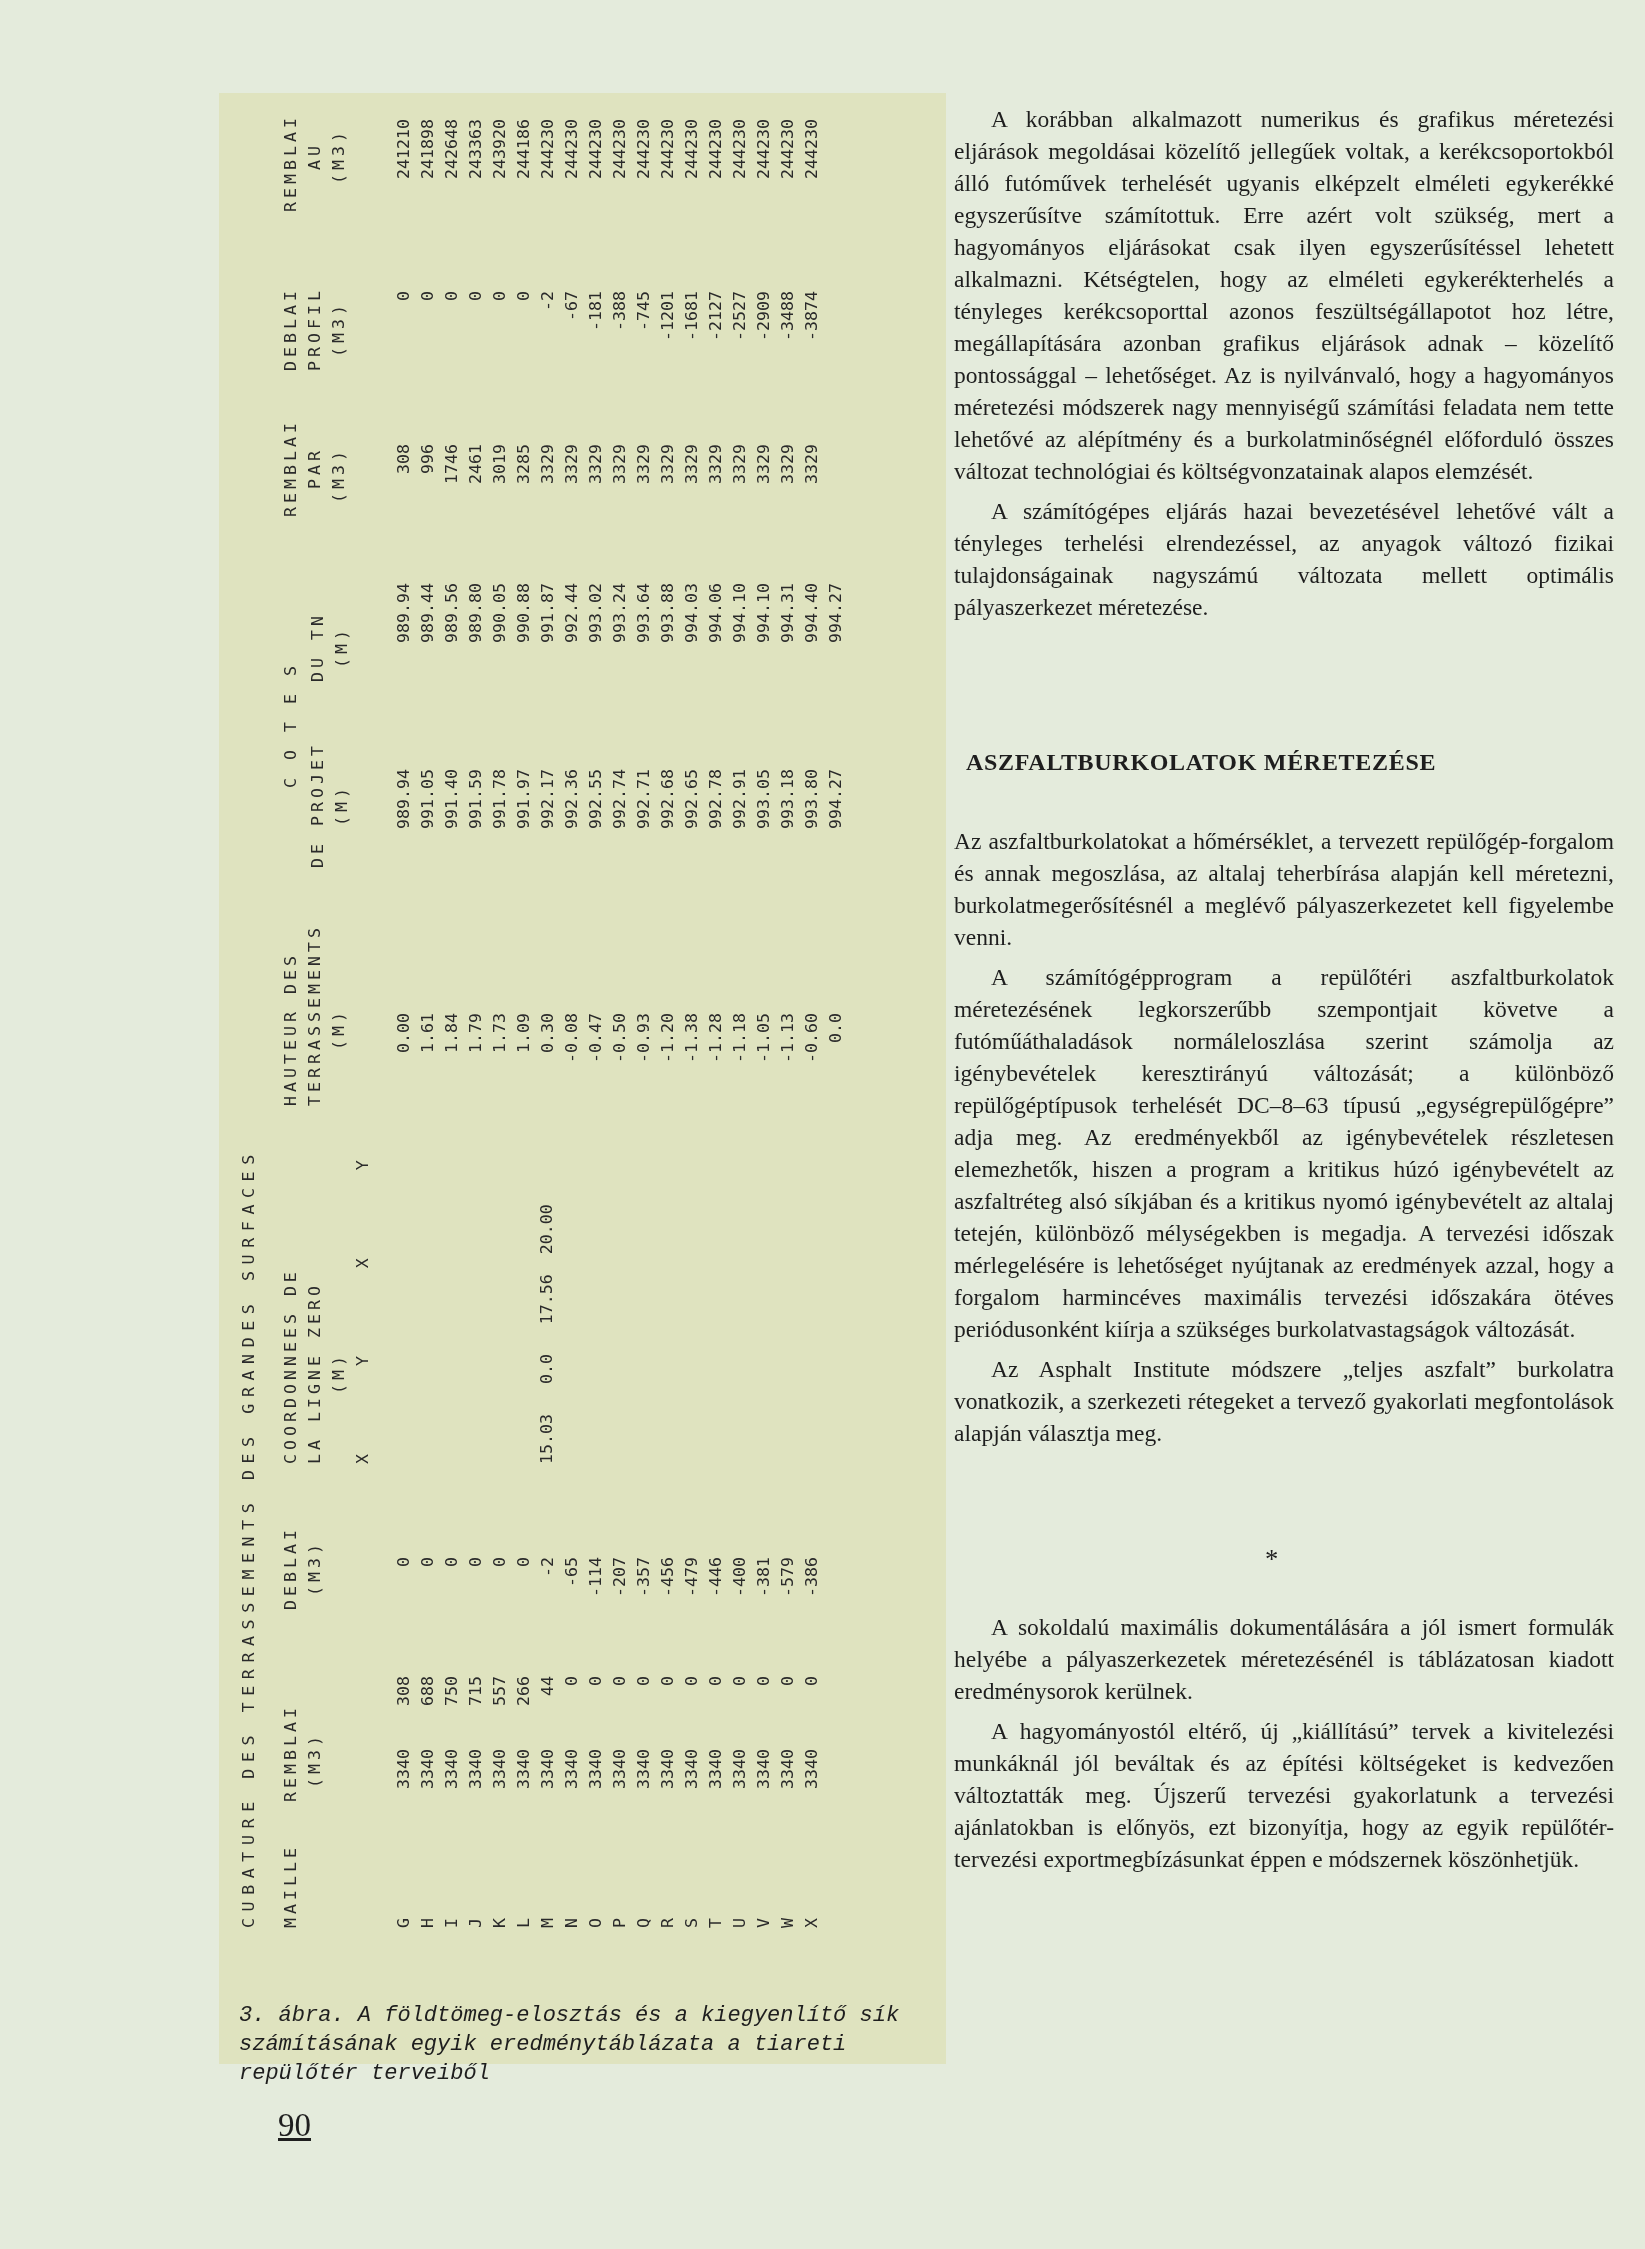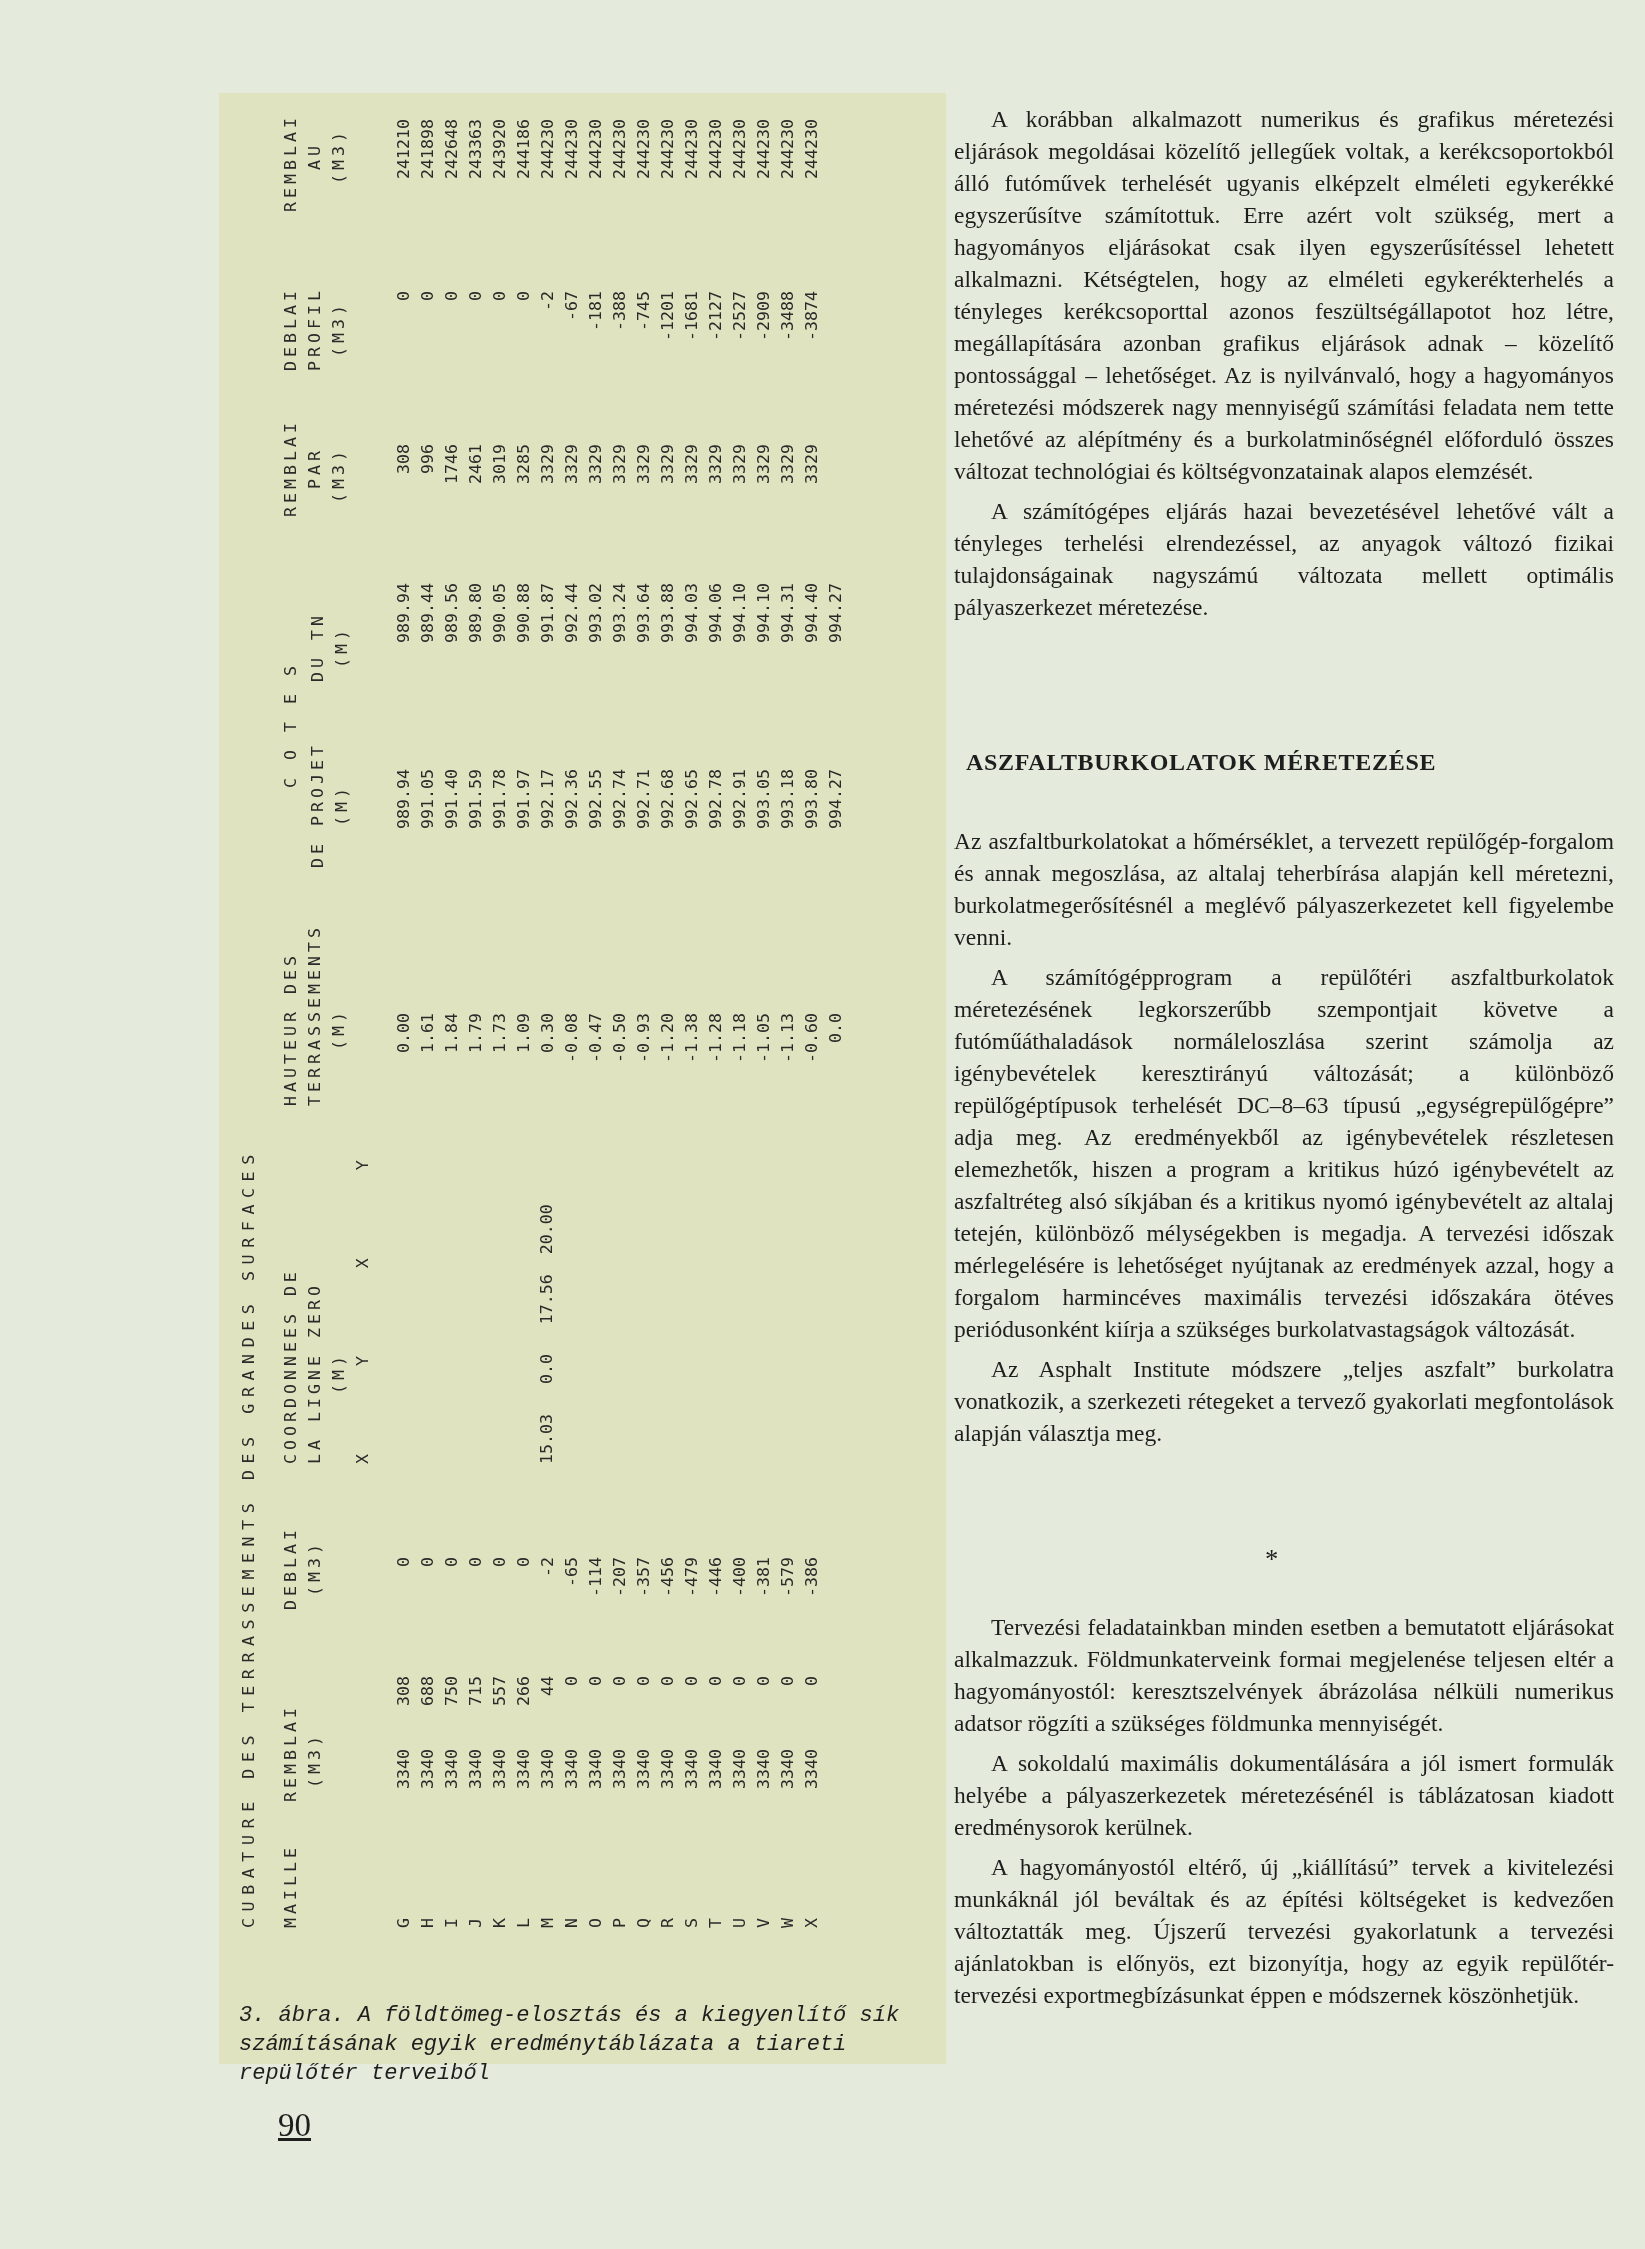--- a/index.html
+++ b/index.html
@@ -299,17 +299,16 @@
 
 <div class="text" style="top:817px">
   <p class="noind">Az aszfaltburkolatokat a hőmérséklet, a tervezett repülőgép-forgalom és annak megoszlása, az altalaj teherbírása alapján kell méretezni, burkolatmegerősítésnél a meglévő pályaszerkezetet kell figyelembe venni.</p>
   <p>A számítógépprogram a repülőtéri aszfaltburkolatok méretezésének legkorszerűbb szempontjait követve a futóműáthaladások normáleloszlása szerint számolja az igénybevételek keresztirányú változását; a különböző repülőgéptípusok terhelését DC–8–63 típusú „egységrepülőgépre” adja meg. Az eredményekből az igénybevételek részletesen elemezhetők, hiszen a program a kritikus húzó igénybevételt az aszfaltréteg alsó síkjában és a kritikus nyomó igénybevételt az altalaj tetején, különböző mélységekben is megadja. A tervezési időszak mérlegelésére is lehetőséget nyújtanak az eredmények azzal, hogy a forgalom harmincéves maximális tervezési időszakára ötéves periódusonként kiírja a szükséges burkolatvastagságok változását.</p>
   <p>Az Asphalt Institute módszere „teljes aszfalt” burkolatra vonatkozik, a szerkezeti rétegeket a tervező gyakorlati megfontolások alapján választja meg.</p>
 </div>
 
 <div class="star">*</div>
 
 <div class="text" style="top:1603px">
-  <p>Tervezési feladatainkban minden esetben a bemutatott eljárásokat alkalmazzuk. Földmunkaterveink formai megjelenése teljesen eltér a hagyományostól: keresztszelvények ábrázolása nélküli numerikus adatsor rögzíti a szükséges földmunka mennyiségét.</p>
   <p>A sokoldalú maximális dokumentálására a jól ismert formulák helyébe a pályaszerkezetek méretezésénél is táblázatosan kiadott eredménysorok kerülnek.</p>
   <p>A hagyományostól eltérő, új „kiállítású” tervek a kivitelezési munkáknál jól beváltak és az építési költségeket is kedvezően változtatták meg. Újszerű tervezési gyakorlatunk a tervezési ajánlatokban is előnyös, ezt bizonyítja, hogy az egyik repülőtér-tervezési exportmegbízásunkat éppen e módszernek köszönhetjük.</p>
 </div>
 
 
 </body></html>

